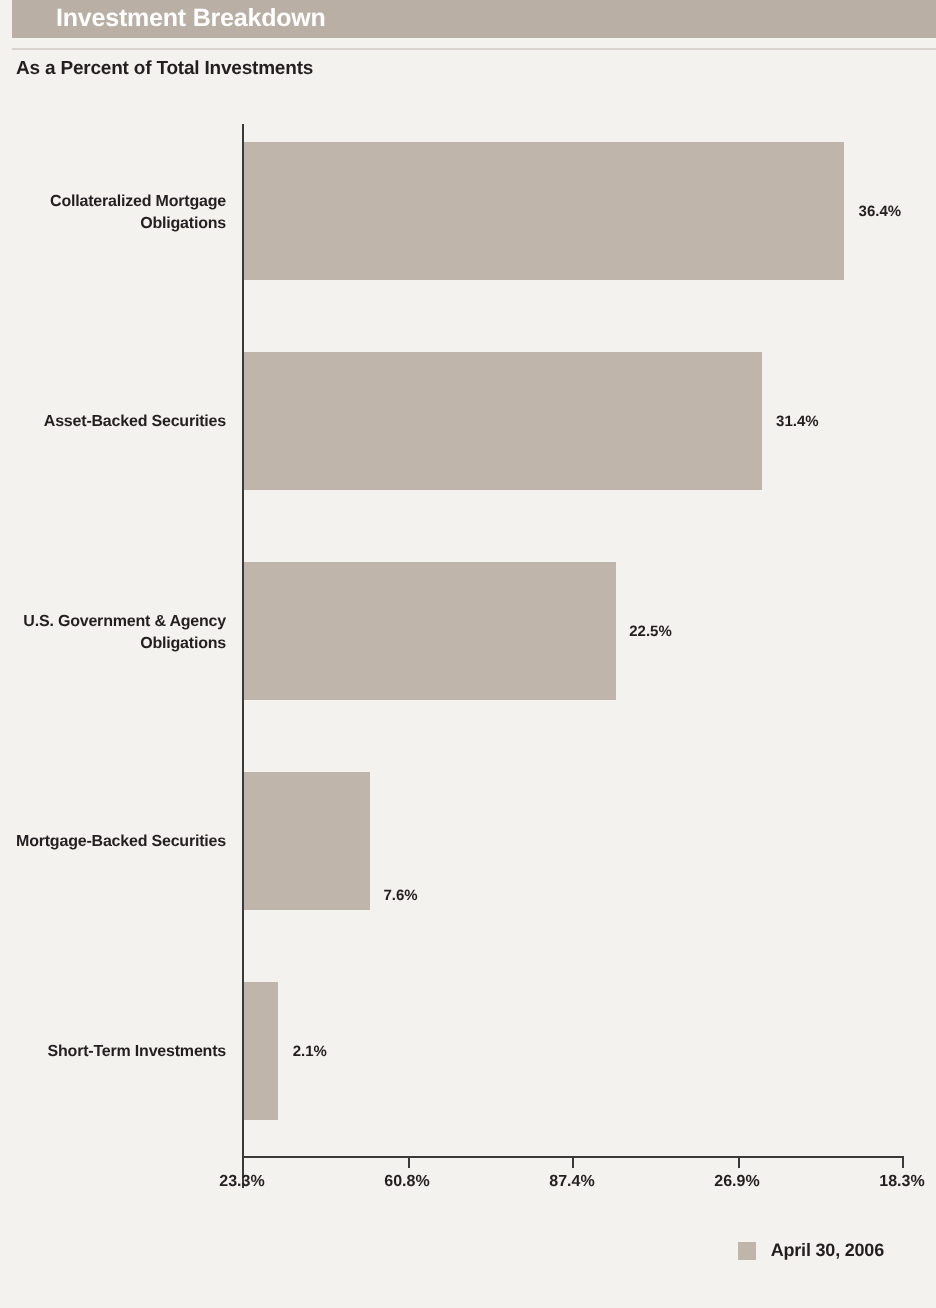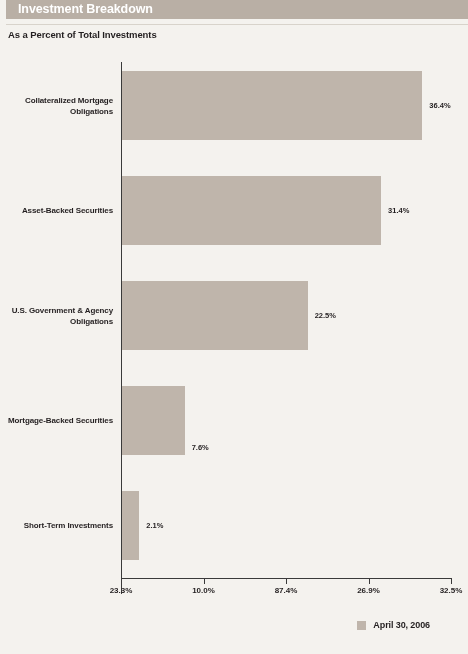--- a/index.html
+++ b/index.html
@@ -26,21 +26,21 @@
     box-sizing: border-box;
     padding-left: 6px;
   }
   #header-bar-inner {
     width: 462px;
     height: 19px;
     background: #b9afa5;
     display: flex;
     align-items: center;
     box-sizing: border-box;
-    padding-left: 12px;
+    padding-left: 22px;
   }
   #header-title {
     color: #ffffff;
     font-size: 12.5px;
     font-weight: bold;
     letter-spacing: -0.1px;
     line-height: 1;
   }
   #header-rule {
     position: absolute;
@@ -132,21 +132,21 @@
 
   
   #legend {
     position: absolute;
     left: 0;
     top: 620px;
     width: 468px;
     display: flex;
     justify-content: flex-end;
     align-items: center;
-    padding-right: 38px;
+    padding-right: 26px;
     box-sizing: border-box;
   }
   #legend-swatch {
     width: 9px;
     height: 9px;
     background: #bfb5ab;
     margin-right: 7px;
   }
   #legend-label {
     font-size: 9px;
@@ -166,27 +166,27 @@
 <div id="header-rule"></div>
 <div id="subtitle">As a Percent of Total Investments</div>
 
 <div id="chart-area">
   <div id="y-axis-line"></div>
   <div id="x-axis-line"></div>
   <div id="ticks-container">
       <div class="x-tick" style="left: 121px;"></div>
       <div class="x-tick-label" style="left: 121px;">23.3%</div>
       <div class="x-tick" style="left: 203.5px;"></div>
-      <div class="x-tick-label" style="left: 203.5px;">10.0%</div>
+      <div class="x-tick-label" style="left: 203.5px;">60.8%</div>
       <div class="x-tick" style="left: 286px;"></div>
       <div class="x-tick-label" style="left: 286px;">87.4%</div>
       <div class="x-tick" style="left: 368.5px;"></div>
       <div class="x-tick-label" style="left: 368.5px;">26.9%</div>
       <div class="x-tick" style="left: 451px;"></div>
-      <div class="x-tick-label" style="left: 451px;">32.5%</div>
+      <div class="x-tick-label" style="left: 451px;">18.3%</div>
     </div>
   <div id="bars-container">
       <div class="cat-row" style="top: 25px; height: 69px;">
         <div class="cat-label" style="top: 23.5px;">
           <div>Collateralized Mortgage</div>
           <div>Obligations</div>
         </div>
         <div class="bar" style="top: 0px; height: 69px; width: 300.3px; background: rgb(191, 181, 171);"></div>
         <div class="bar-value" style="left: 429.3px; top: 29.5px;">36.4%</div>
       </div>

